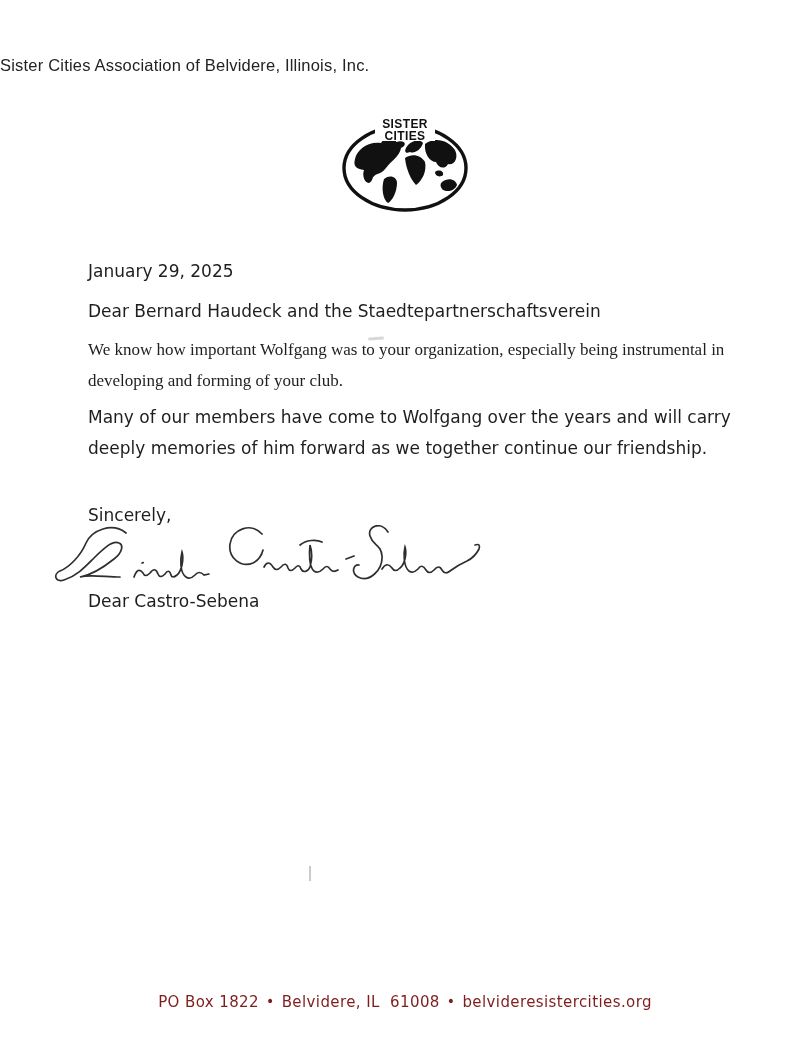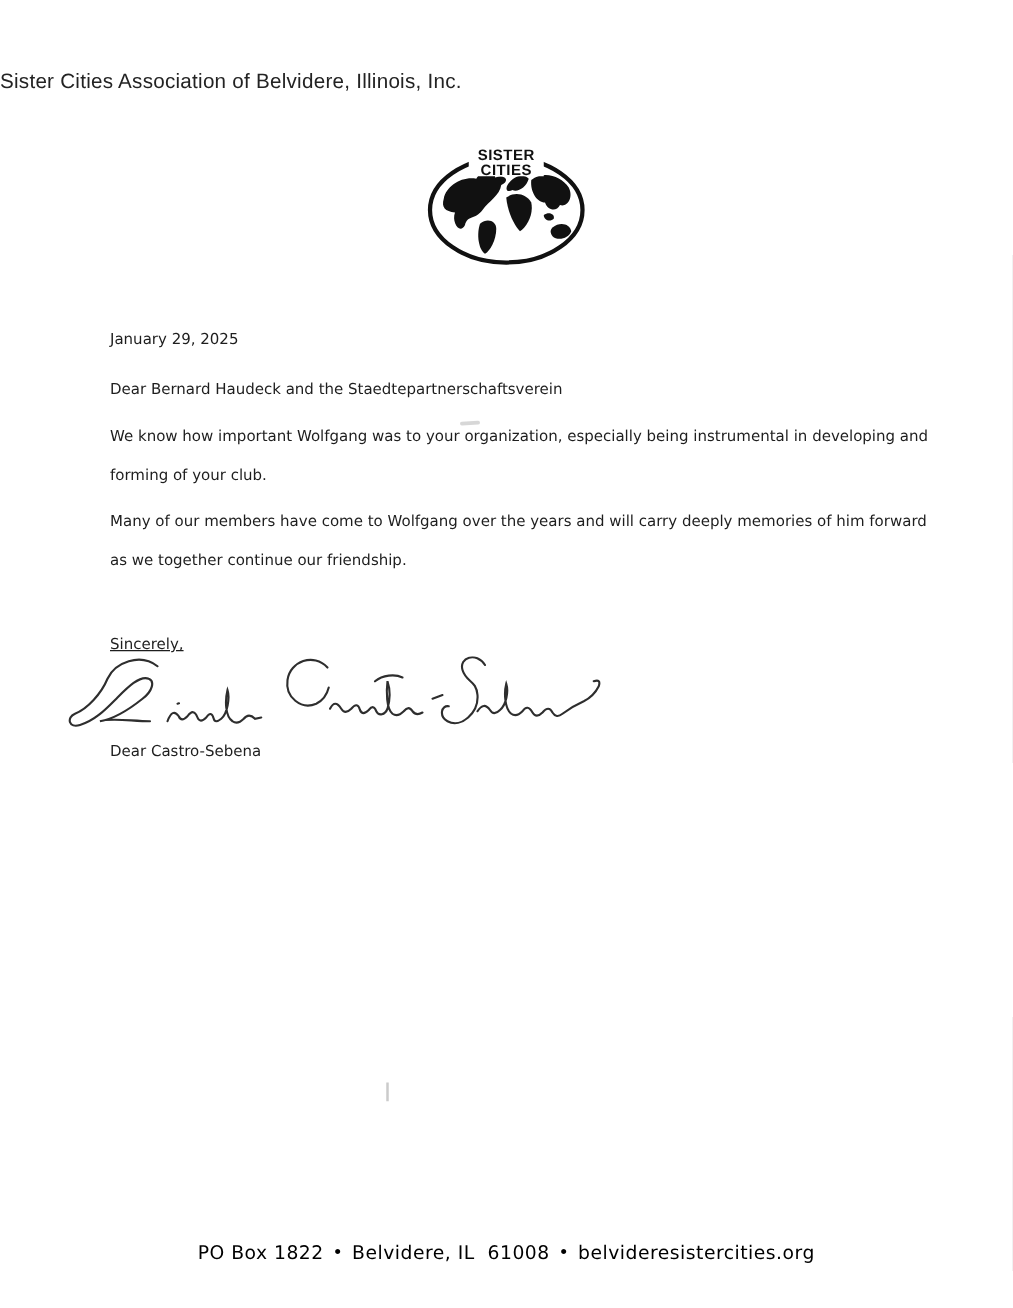--- a/index.html
+++ b/index.html
@@ -44,29 +44,29 @@
     letter-spacing: 0.4px;
     fill: #111;
   }
 
   
   .content {
     position: absolute;
     left: 88px;
     top: 256px;
     width: 660px;
-    font-size: 12px;
+    font-size: 17px;
     line-height: 31px;
   }
   .content p { margin: 0; }
   .salutation { margin-top: 9px !important; }
   .para-1 { margin-top: 46px !important; }
-  .para-2 { margin-top: 7px !important; }
+  .para-2 { margin-top: 7px !important; font-family: Liberation Serif, serif; }
   .para-3 { margin-top: 6px !important; }
-  .closing { margin-top: 36px !important; text-decoration: underline; }
+  .closing { margin-top: 36px !important; }
 
   .signature-wrap {
     position: relative;
     margin-left: -34px;
     margin-top: -6px;
     width: 432px;
     height: 66px;
   }
   .signature-wrap svg { width: 100%; height: 100%; display: block; }
   .signer-name { margin-top: -5px !important; }
@@ -92,21 +92,21 @@
   
   .footer {
     position: absolute;
     top: 993px;
     left: 0;
     width: 100%;
     text-align: center;
     font-family: "DejaVu Sans", sans-serif;
     font-size: 15px;
     letter-spacing: 0.4px;
-    color: #000000;
+    color: #7f1d1d;
   }
   .footer span { white-space: pre; }
   .footer .bullet { margin: 0 7px; font-size: 14px; position: relative; top: -1px; }
 </style>
 </head>
 <body>
 
 <div class="page">
 
   <div class="org-title">Sister Cities Association of Belvidere, Illinois, Inc.</div>

